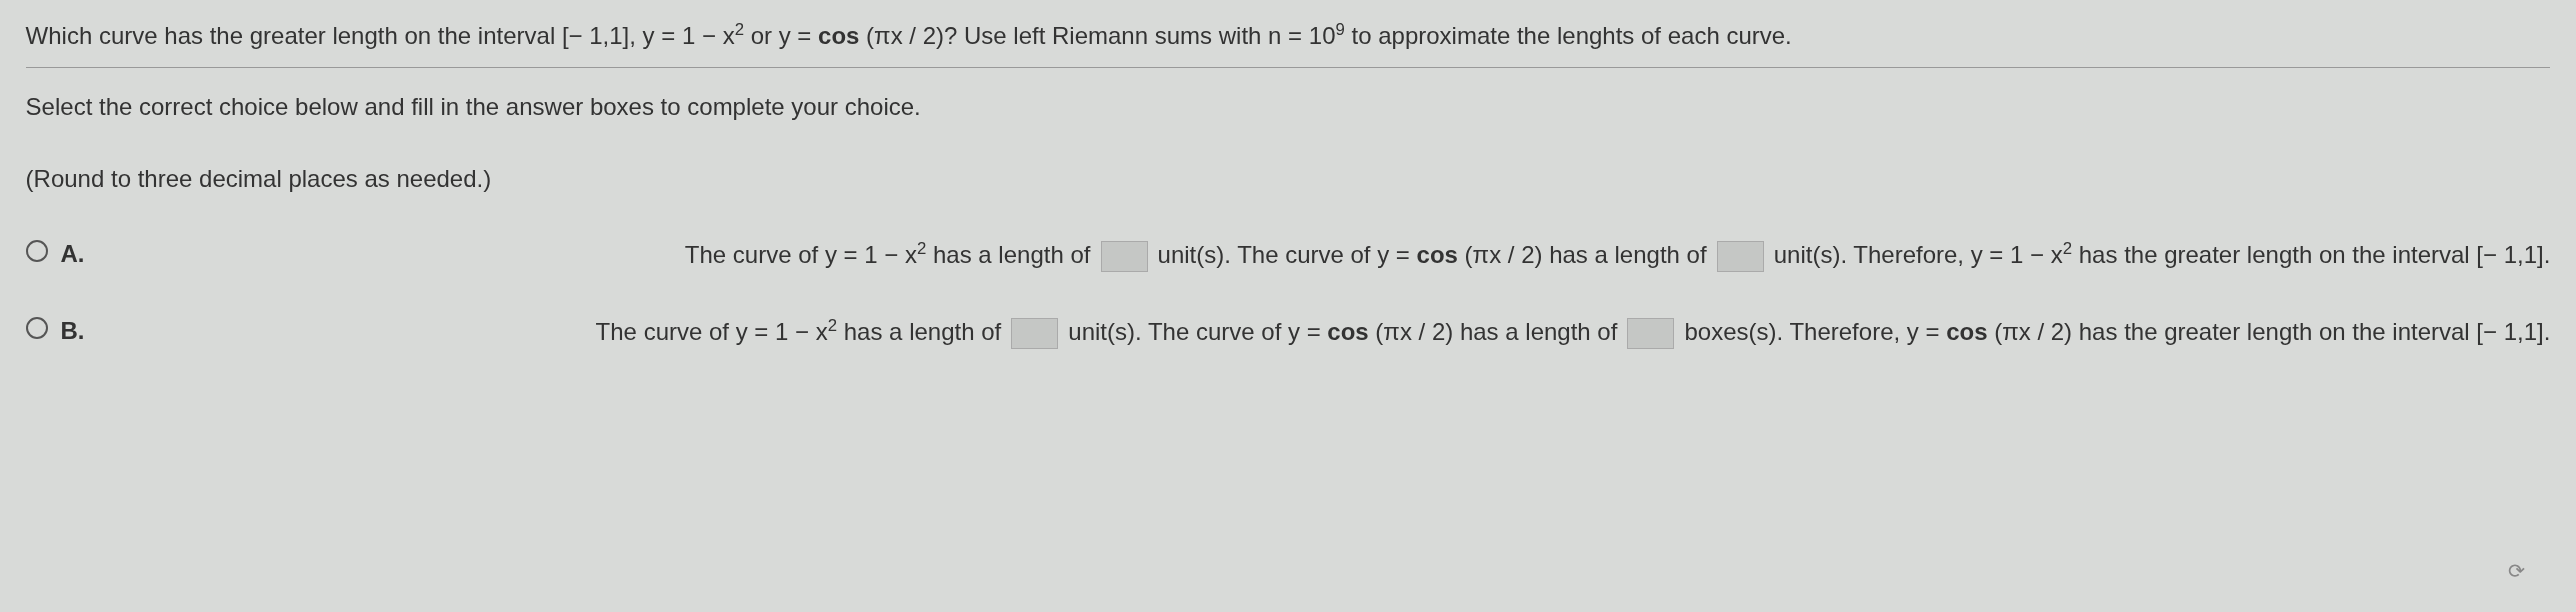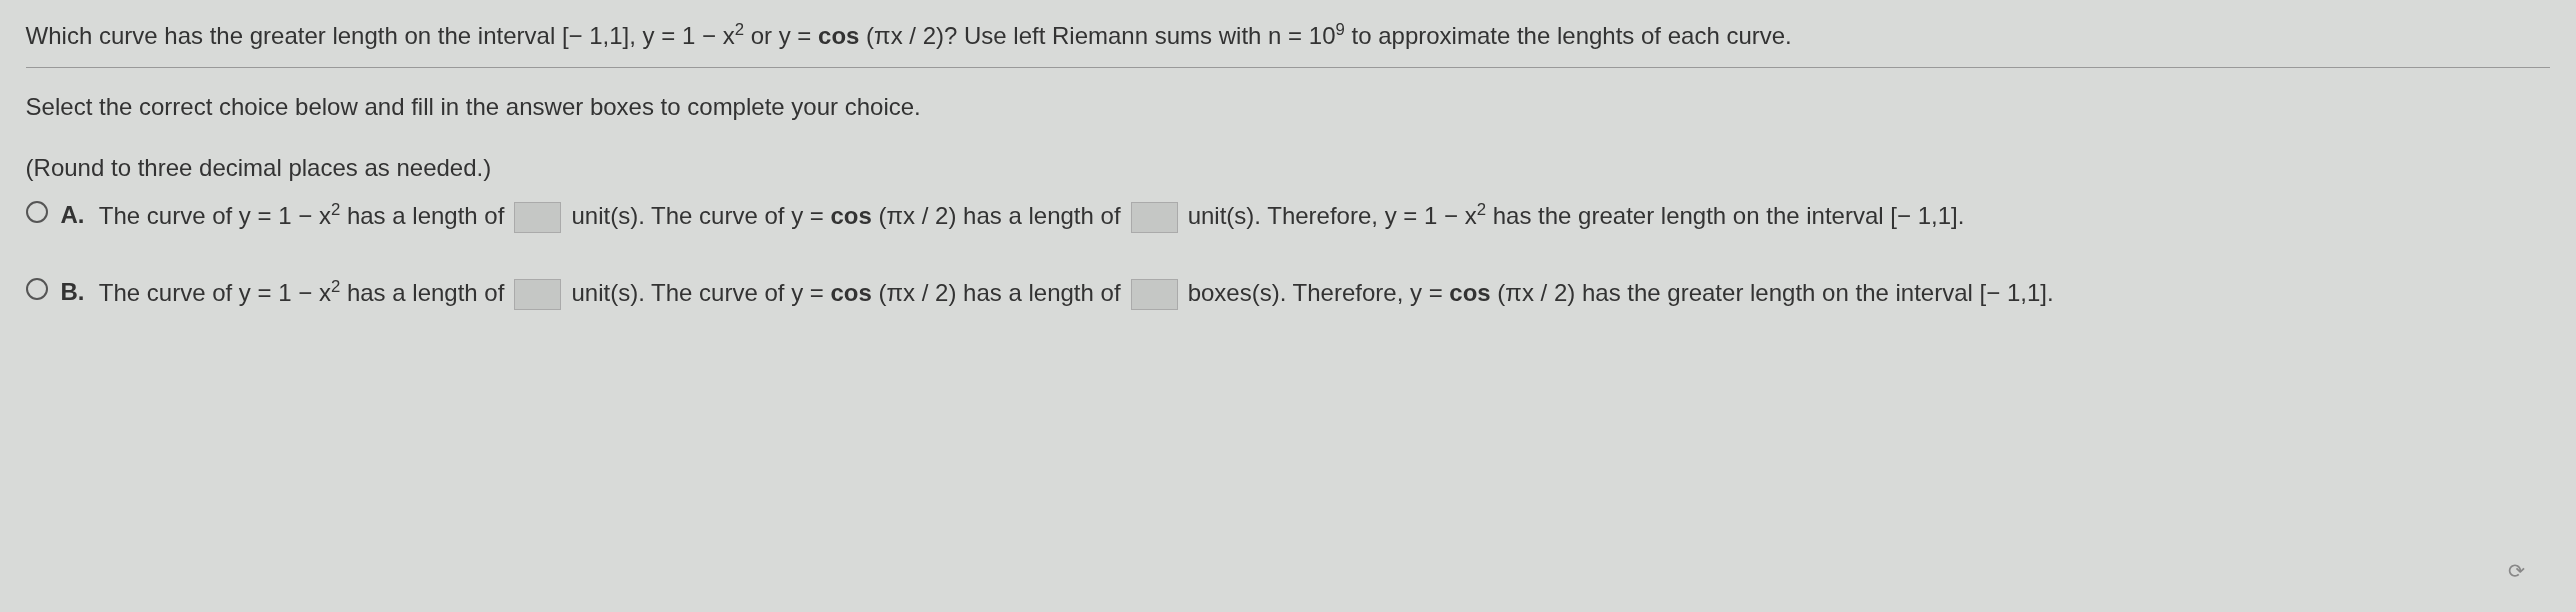--- a/index.html
+++ b/index.html
@@ -18,24 +18,24 @@
       line-height: 1.5;
     }
     .question-text {
       margin-bottom: 5px;
     }
     .divider {
       border-top: 1.7px solid #999;
       margin: 12.8px 0 21px 0;
     }
     .instruction {
-      margin-bottom: 25px;
+      margin-bottom: 36px;
     }
     .hint {
-      margin-bottom: 8px;
+      margin-bottom: 36px;
     }
     .choice-row {
       display: flex;
       align-items: flex-start;
       margin-bottom: 34px;
       gap: 12.8px;
     }
     .radio {
       width: 22px;
       height: 22px;
@@ -46,20 +46,21 @@
     }
     .choice-label {
       font-weight: bold;
       flex-shrink: 0;
       margin-top: 3.4px;
       width: 25.6px;
     }
     .choice-text {
       flex: 1;
       line-height: 1.8;
+      text-align: right;
     }
     .answer-box {
       display: inline-block;
       width: 47px;
       height: 31px;
       background: #c5c7c5;
       border: 0.9px solid #aaa;
       vertical-align: middle;
       margin: 0 3.4px;
     }

